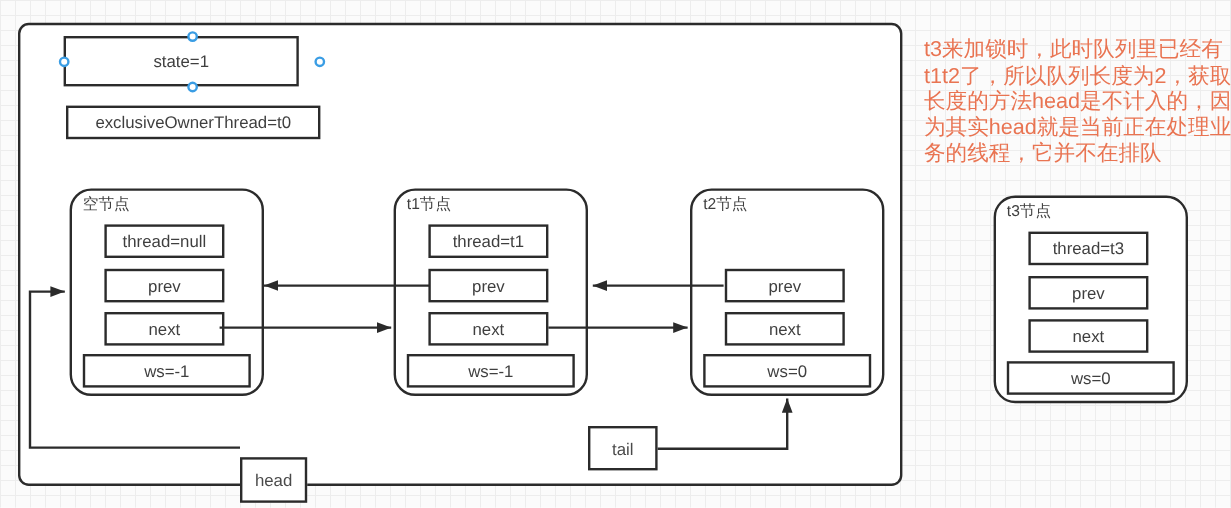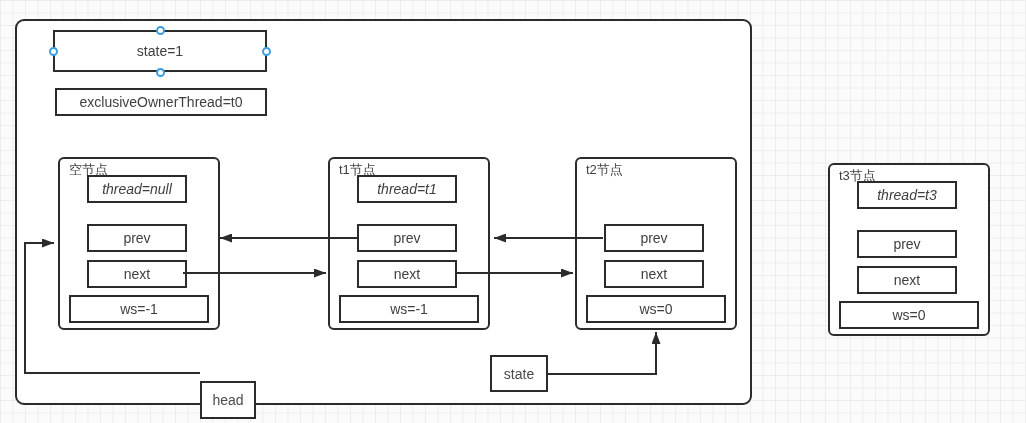--- a/index.html
+++ b/index.html
@@ -14,43 +14,43 @@
   }
   .frame {
     position:absolute; left:15px; top:19px; width:737px; height:386px;
     background:#ffffff; border:2px solid #2b2b2b; border-radius:9px;
   }
   .box {
     position:absolute; background:#ffffff; border:2px solid #2b2b2b;
     display:flex; align-items:center; justify-content:center;
     font-size:14px; color:#3f3f3f; white-space:nowrap;
   }
-  #state-box { left:53px; top:30px; width:214px; height:42px; }
+  #state-box { left:53px; top:30px; width:196px; height:42px; }
   #owner-box { left:55px; top:88px; width:212px; height:28px; }
   #head-box  { left:200px; top:354px; width:56px; height:38px; color:#4a4a4a;margin-top:27px; }
   #tail-box  { left:490px; top:355px; width:58px; height:37px; color:#4a4a4a; }
   .node {
     position:absolute; width:162px; height:173px;
-    background:#ffffff; border:2px solid #2b2b2b; border-radius:6px;
+    background:#ffffff; border:2px solid #2b2b2b; border-radius:18px;
   }
   #node-empty { left:58px;  top:157px; }
   #node-t1    { left:328px; top:157px; }
   #node-t2    { left:575px; top:157px;padding-left:45px; }
   #node-t3    { left:828px; top:163px;text-align:center; }
   .node-title {
     position:absolute; left:9px; top:2px;
     font-size:13px; color:#3f3f3f; white-space:nowrap;
   }
   .cell {
     position:absolute; left:27px; width:100px; height:28px;
     background:#ffffff; border:2px solid #2b2b2b;
     display:flex; align-items:center; justify-content:center;
     font-size:14px; color:#3f3f3f; white-space:nowrap;
   }
-  .cell-thread { top:16px;font-style:italic; }
+  .cell-thread { top:28px; }
   .cell-prev   { top:65px; }
   .cell-next   { top:101px; }
   .cell-ws     { top:136px; left:9px; width:140px; }
   .handle {
     position:absolute; width:9px; height:9px;
     border:2px solid #3a9de4; background:#ffffff; border-radius:50%;
   }
   .wires { position:absolute; left:0; top:0; width:1026px; height:423px; }
   .annotation {
     position:absolute; left:770px; top:31px;
@@ -108,32 +108,39 @@
     <div class="cell cell-thread">thread=t3</div>
     <div class="cell cell-prev">prev</div>
     <div class="cell cell-next">next</div>
     <div class="cell cell-ws">ws=0</div>
   </div>
 
   <div class="box" id="head-box">
     <span>head</span>
   </div>
   <div class="box" id="tail-box">
-    <span>state</span>
+    <span>tail</span>
   </div>
 
   <svg class="wires" viewBox="0 0 1026 423">
     <defs>
       <marker id="arw" markerWidth="12" markerHeight="9" refX="12" refY="4.5" orient="auto" markerUnits="userSpaceOnUse">
         <path d="M0,0 L12,4.5 L0,9 Z" fill="#2b2b2b"></path>
       </marker>
     </defs>
     <path d="M200,373 L25,373 L25,243 L54,243" fill="none" stroke="#2b2b2b" stroke-width="2" marker-end="url(#arw)"></path>
     <path d="M183,273 L326,273" fill="none" stroke="#2b2b2b" stroke-width="2" marker-end="url(#arw)"></path>
     <path d="M358,238 L220,238" fill="none" stroke="#2b2b2b" stroke-width="2" marker-end="url(#arw)"></path>
     <path d="M457,273 L573,273" fill="none" stroke="#2b2b2b" stroke-width="2" marker-end="url(#arw)"></path>
     <path d="M603,238 L494,238" fill="none" stroke="#2b2b2b" stroke-width="2" marker-end="url(#arw)"></path>
     <path d="M548,374 L656,374 L656,332" fill="none" stroke="#2b2b2b" stroke-width="2" marker-end="url(#arw)"></path>
   </svg>
 
+  <div class="annotation">
+    <div>t3来加锁时，此时队列里已经有</div>
+    <div>t1t2了，所以队列长度为2，获取</div>
+    <div>长度的方法head是不计入的，因</div>
+    <div>为其实head就是当前正在处理业</div>
+    <div>务的线程，它并不在排队</div>
+  </div>
 
 
 </div>
 
 </body></html>

